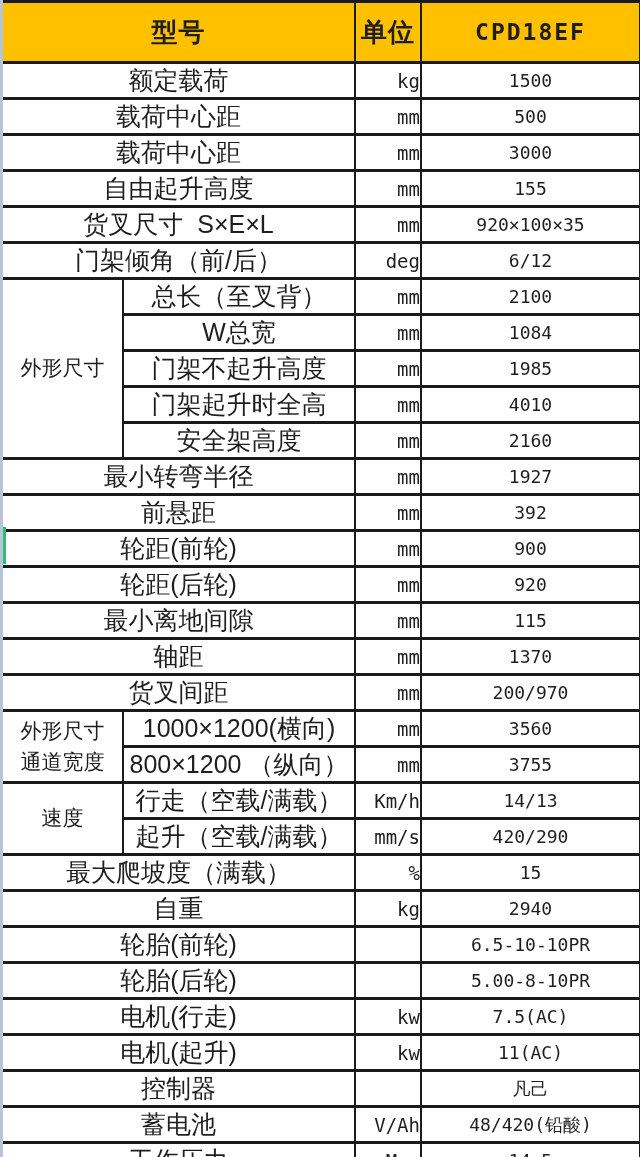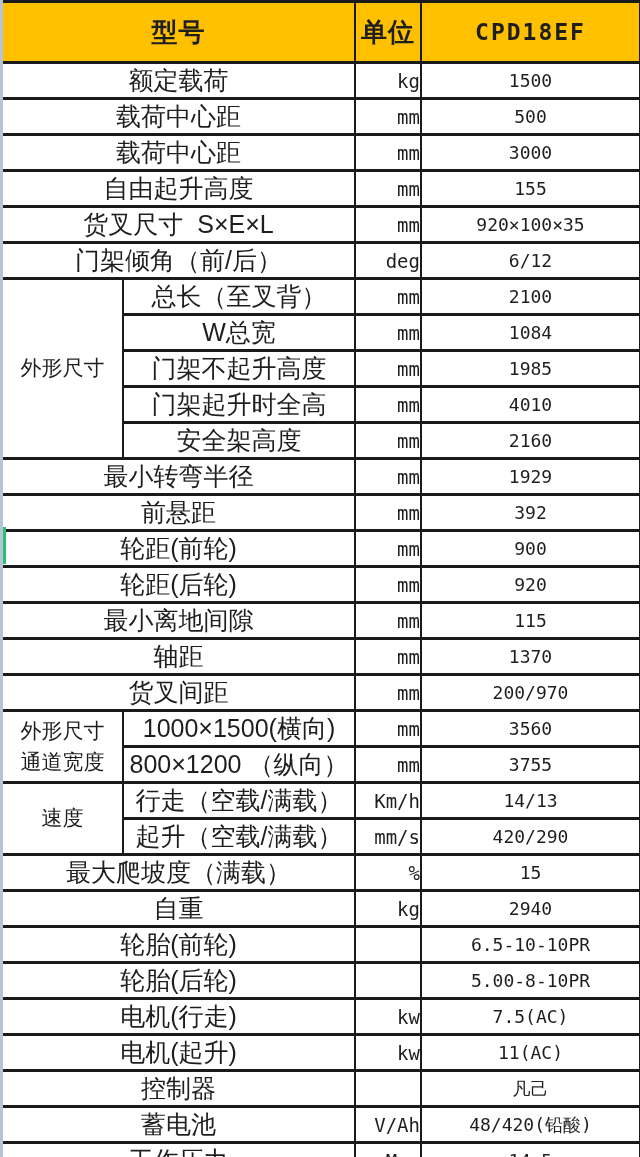--- a/index.html
+++ b/index.html
@@ -145,21 +145,21 @@
           <td class="value-cell">4010</td>
         </tr>
         <tr>
           <td class="label-cell">安全架高度</td>
           <td class="unit-cell">mm</td>
           <td class="value-cell">2160</td>
         </tr>
         <tr>
           <td class="label-cell edge" colspan="2">最小转弯半径</td>
           <td class="unit-cell">mm</td>
-          <td class="value-cell">1929</td>
+          <td class="value-cell">1927</td>
         </tr>
         <tr>
           <td class="label-cell edge" colspan="2">前悬距</td>
           <td class="unit-cell">mm</td>
           <td class="value-cell">392</td>
         </tr>
         <tr>
           <td class="label-cell edge" colspan="2">轮距(前轮)</td>
           <td class="unit-cell">mm</td>
           <td class="value-cell">900</td>
@@ -180,21 +180,21 @@
           <td class="value-cell">1370</td>
         </tr>
         <tr>
           <td class="label-cell edge" colspan="2">货叉间距</td>
           <td class="unit-cell">mm</td>
           <td class="value-cell">200/970</td>
         </tr>
         <tr>
           <td rowspan="2" class="group-cell edge">外形尺寸
 通道宽度</td>
-          <td class="label-cell">1000×1500(横向)</td>
+          <td class="label-cell">1000×1200(横向)</td>
           <td class="unit-cell">mm</td>
           <td class="value-cell">3560</td>
         </tr>
         <tr>
           <td class="label-cell">800×1200 （纵向）</td>
           <td class="unit-cell">mm</td>
           <td class="value-cell">3755</td>
         </tr>
         <tr>
           <td rowspan="2" class="group-cell edge">速度</td>

